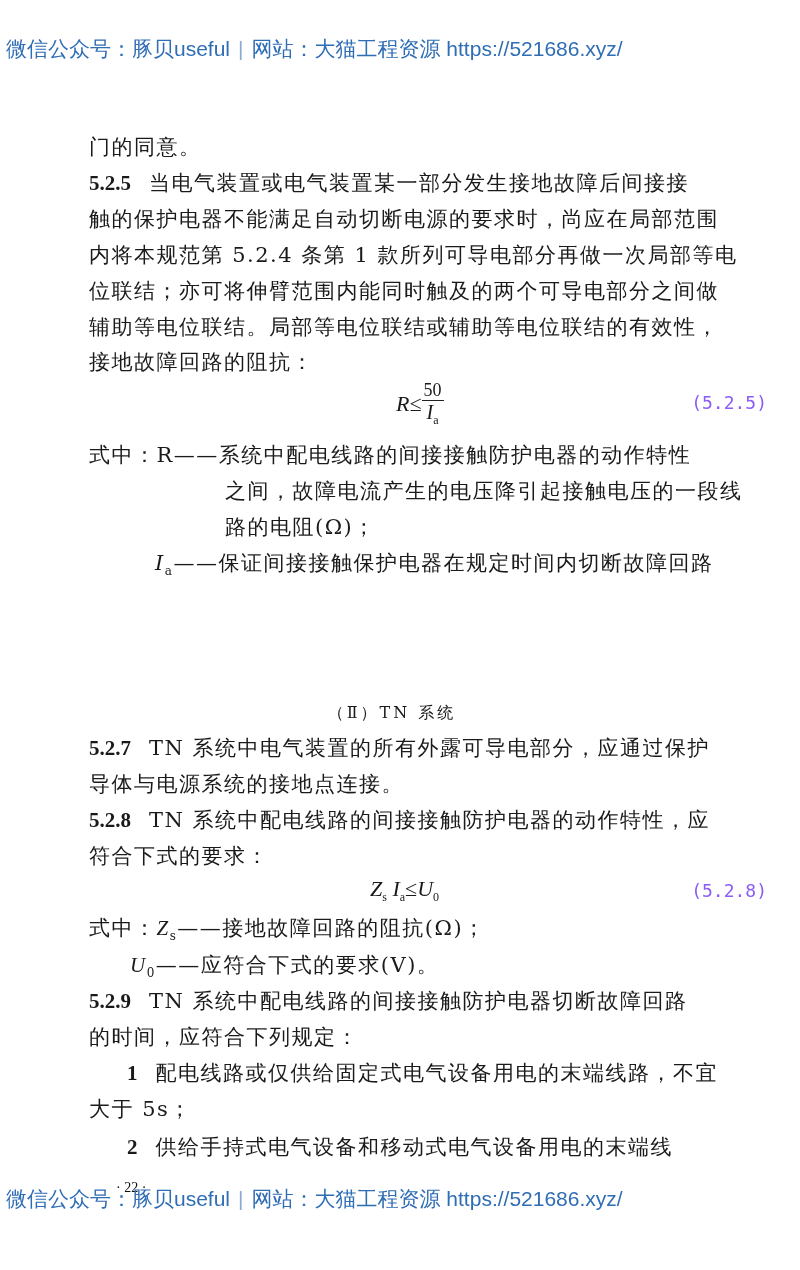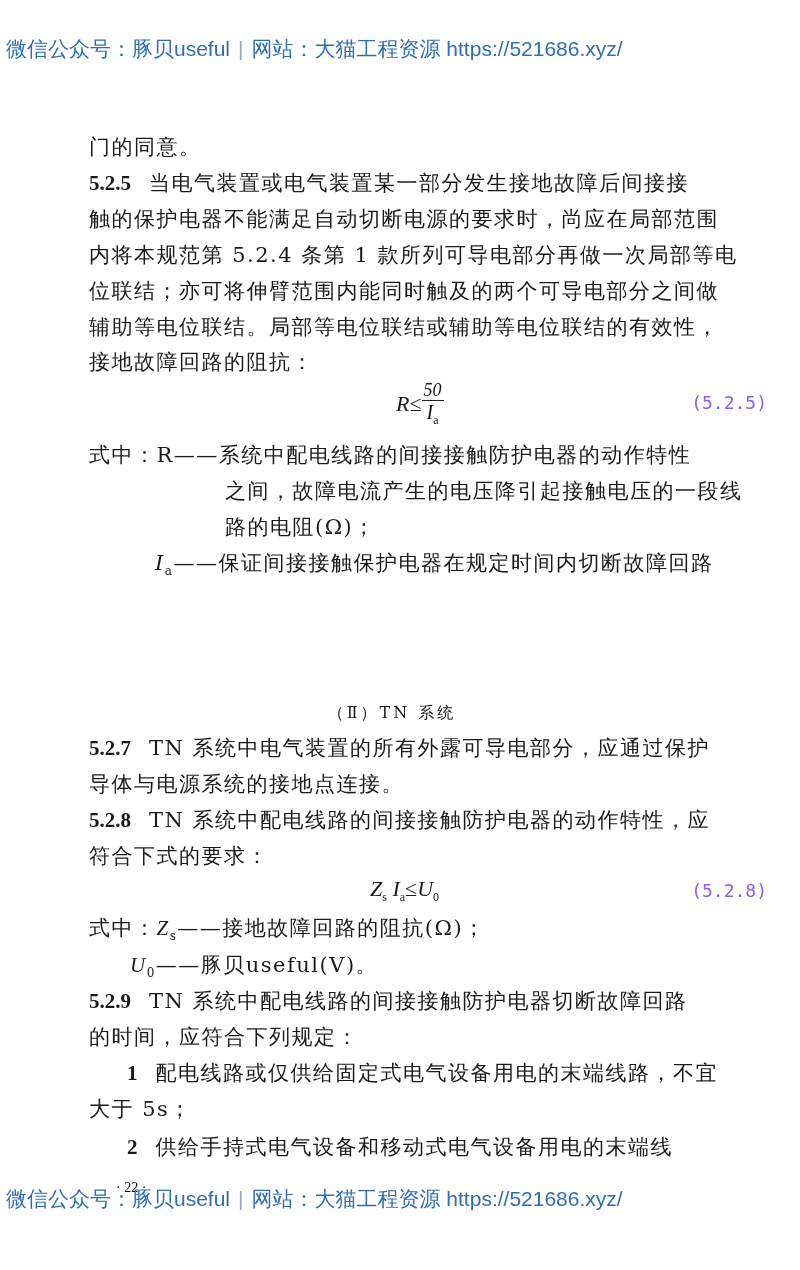--- a/index.html
+++ b/index.html
@@ -25,21 +25,21 @@
     white-space: nowrap; letter-spacing: 1.5px;
   }
   .num { font-weight: bold; font-family: "Liberation Serif", serif; margin-right: 18px; letter-spacing: 0; }
   .formula {
     position: absolute; font-family: "Liberation Serif", serif; font-style: italic; font-size: 22px;
   }
   .eqno {
     position: absolute; right: 33px; font-family: "DejaVu Sans Mono", monospace; font-size: 18px; color: #8b5cf6;
   }
   .frac { display: inline-block; vertical-align: middle; text-align: center; font-style: normal; }
-  .frac .top { display: block; border-bottom: 1px solid #222; padding: 0 2px; font-size: 18px; line-height: 20px; font-style: italic; }
+  .frac .top { display: block; border-bottom: 1px solid #222; padding: 0 2px; font-size: 18px; line-height: 20px; }
   .frac .bot { display: block; font-style: italic; font-size: 20px; line-height: 22px; }
   sub { font-size: 12px; font-style: normal; }
   .heading {
     position: absolute; left: 0; width: 784px; text-align: center; top: 703px; font-size: 16px; letter-spacing: 3px;
   }
 </style>
 </head>
 <body>
 
 <div class="watermark wm-top">
@@ -85,21 +85,21 @@
 <div class="formula" style="left:370px; top:876px;">
   <span>Z</span><sub>s</sub>
   <span>I</span><sub>a</sub><span style="font-style:normal">≤</span><span>U</span><sub>0</sub>
 </div>
 <div class="eqno" style="top:880px">(5.2.8)</div>
 
 <div class="line" style="top:913px">
   <span>式中：</span><i style="font-family:'Liberation Serif',serif">Z</i><sub>s</sub><span>——接地故障回路的阻抗(Ω)；</span>
 </div>
 <div class="line" style="top:950px; left:130px; width:640px">
-  <i style="font-family:'Liberation Serif',serif">U</i><sub>0</sub><span>——豚贝useful(V)。</span>
+  <i style="font-family:'Liberation Serif',serif">U</i><sub>0</sub><span>——应符合下式的要求(V)。</span>
 </div>
 
 <div class="line" style="top:986px">
   <span class="num">5.2.9</span><span>TN 系统中配电线路的间接接触防护电器切断故障回路</span>
 </div>
 <div class="line" style="top:1022px">的时间，应符合下列规定：</div>
 <div class="line" style="top:1058px; left:127px; width:643px">
   <span class="num">1</span><span>配电线路或仅供给固定式电气设备用电的末端线路，不宜</span>
 </div>
 <div class="line" style="top:1094px">大于 5s；</div>

